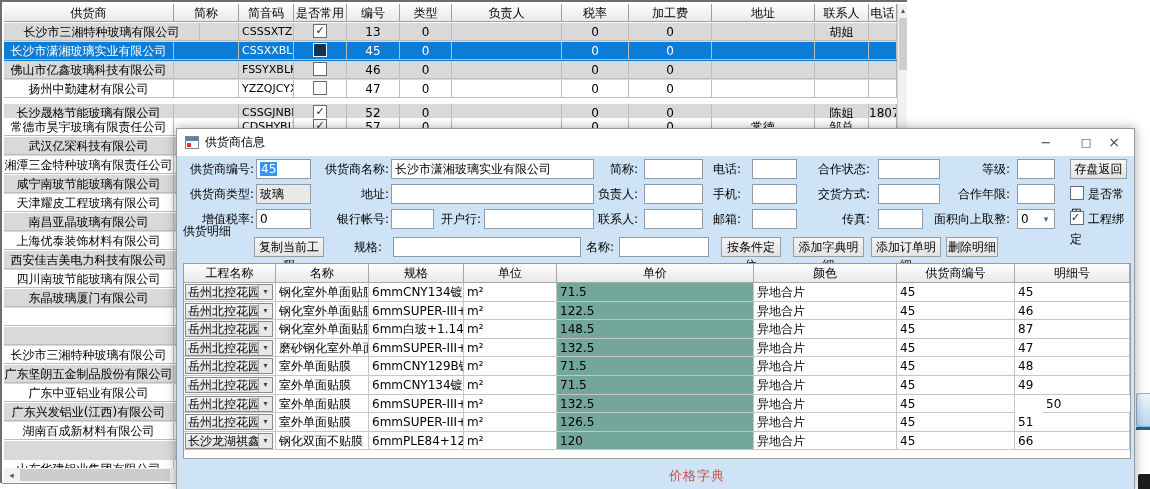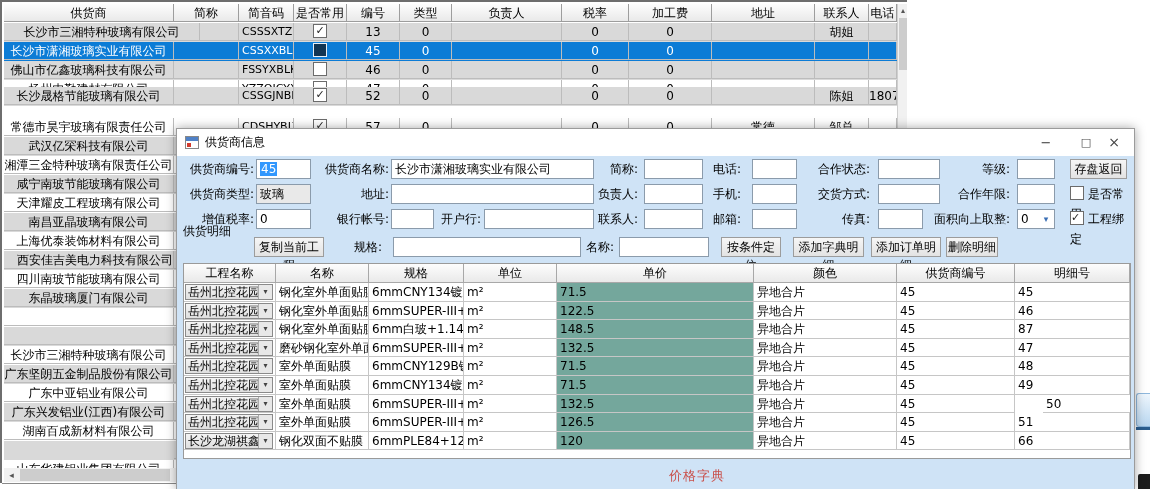--- a/index.html
+++ b/index.html
@@ -159,21 +159,21 @@
           <div class="g-cell" style="left: 290px; width: 53px;"><span class="cbx"></span></div>
           <div class="g-cell" style="left: 343px; width: 53px;">47</div>
           <div class="g-cell" style="left: 396px; width: 52px;">0</div>
           <div class="g-cell" style="left: 448px; width: 110px;"></div>
           <div class="g-cell" style="left: 558px; width: 67px;">0</div>
           <div class="g-cell" style="left: 625px; width: 83px;">0</div>
           <div class="g-cell" style="left: 708px; width: 103px;"></div>
           <div class="g-cell" style="left: 811px; width: 54px;"></div>
           <div class="g-cell" style="left: 865px; width: 28px;"></div>
         </div>
-        <div class="g-row row-odd" style="top: 83px;">
+        <div class="g-row row-odd" style="top: 100px;">
           <div class="g-cell" style="left: 0px; width: 170px;">长沙晟格节能玻璃有限公司</div>
           <div class="g-cell" style="left: 170px; width: 65px;"></div>
           <div class="g-cell code-cell" style="left: 235px; width: 55px;">CSSGJNBLYXGS</div>
           <div class="g-cell" style="left: 290px; width: 53px;"><span class="cbx">✓</span></div>
           <div class="g-cell" style="left: 343px; width: 53px;">52</div>
           <div class="g-cell" style="left: 396px; width: 52px;">0</div>
           <div class="g-cell" style="left: 448px; width: 110px;"></div>
           <div class="g-cell" style="left: 558px; width: 67px;">0</div>
           <div class="g-cell" style="left: 625px; width: 83px;">0</div>
           <div class="g-cell" style="left: 708px; width: 103px;"></div>
@@ -272,21 +272,21 @@
           <div class="g-cell" style="left: 343px; width: 53px;"></div>
           <div class="g-cell" style="left: 396px; width: 52px;"></div>
           <div class="g-cell" style="left: 448px; width: 110px;"></div>
           <div class="g-cell" style="left: 558px; width: 67px;"></div>
           <div class="g-cell" style="left: 625px; width: 83px;"></div>
           <div class="g-cell" style="left: 708px; width: 103px;"></div>
           <div class="g-cell" style="left: 811px; width: 54px;"></div>
           <div class="g-cell" style="left: 865px; width: 28px;"></div>
         </div>
         <div class="g-row row-odd" style="top: 247px;">
-          <div class="g-cell" style="left: 0px; width: 170px; text-align: right;">西安佳吉美电力科技有限公司</div>
+          <div class="g-cell" style="left: 0px; width: 170px;">西安佳吉美电力科技有限公司</div>
           <div class="g-cell" style="left: 170px; width: 65px;"></div>
           <div class="g-cell code-cell" style="left: 235px; width: 55px;"></div>
           <div class="g-cell" style="left: 290px; width: 53px;"></div>
           <div class="g-cell" style="left: 343px; width: 53px;"></div>
           <div class="g-cell" style="left: 396px; width: 52px;"></div>
           <div class="g-cell" style="left: 448px; width: 110px;"></div>
           <div class="g-cell" style="left: 558px; width: 67px;"></div>
           <div class="g-cell" style="left: 625px; width: 83px;"></div>
           <div class="g-cell" style="left: 708px; width: 103px;"></div>
           <div class="g-cell" style="left: 811px; width: 54px;"></div>

